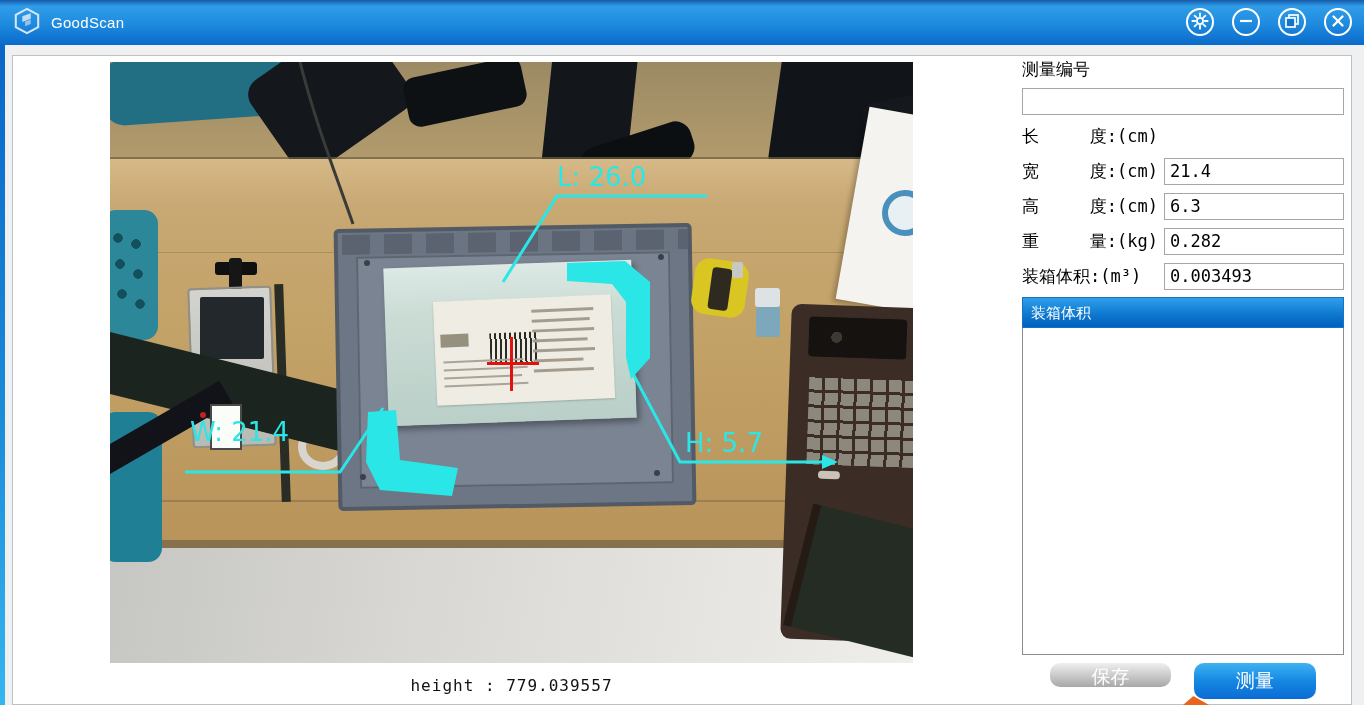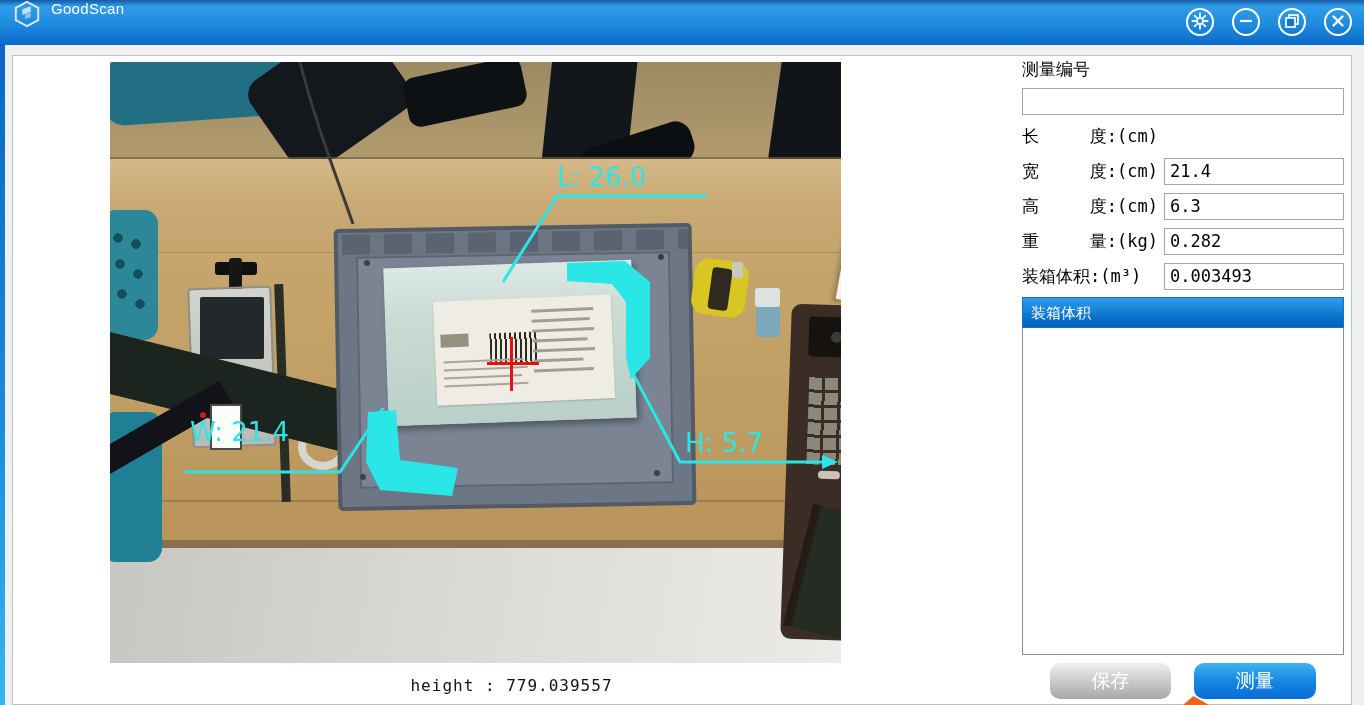--- a/index.html
+++ b/index.html
@@ -3,56 +3,56 @@
 <meta charset="utf-8">
 <style>
   html,body{margin:0;padding:0}
   body{width:1364px;height:705px;position:relative;overflow:hidden;background:#eef0f1;
        font-family:"Liberation Sans",sans-serif}
   .a{position:absolute}
 
   
   .titlebar{left:0;top:0;width:1364px;height:45px;
     background:linear-gradient(180deg,#1559a8 0%,#2f9de9 14%,#1d8ade 55%,#0b6acb 100%);
-    display:flex;}
+    display:flex;align-items:center}
   .logo{margin-left:13px}
   .apptitle{color:#fff;font-size:15px;margin-left:10px;letter-spacing:.3px}
   .ctrls{position:absolute;right:12px;top:8px;display:flex;gap:18px}
   .ctrl{width:28px;height:28px;border-radius:50%;border:2px solid #fff;box-sizing:border-box;
         background:transparent;display:flex;align-items:center;justify-content:center;padding:0}
 
   
   .left-strip{left:0;top:45px;width:5px;height:660px;
     background:linear-gradient(180deg,#0a66c6 0%,#1b8ad8 55%,#35b5f0 100%)}
   .main-panel{left:12px;top:55px;width:1340px;height:650px;background:#fff;
     border:1px solid #c0c0c0;box-sizing:border-box}
 
   
-  .photo{left:110px;top:62px;width:731px;height:601px;overflow:hidden;background:#6d28d9}
+  .photo{left:110px;top:62px;width:803px;height:601px;overflow:hidden;background:#6d28d9}
   .cyan-label{color:#2ae6e6;font-size:26px;font-family:"DejaVu Sans",sans-serif}
   .height-text{left:110px;top:676px;width:803px;text-align:center;color:#111;
     font-family:"DejaVu Sans Mono",monospace;font-size:16px;letter-spacing:1px}
 
   
   .rpanel{left:1022px;top:58px;width:322px;
     font-family:"DejaVu Sans Mono","DejaVu Sans",monospace;font-size:17px;color:#000}
   .fld-label{display:block;margin-bottom:7px}
   .id-input{width:100%;height:27px;border:1px solid #a6a6a6;box-sizing:border-box;
     font:inherit;padding:0 5px;background:#fff}
   .frow{display:flex;align-items:center;margin-top:7px;height:28px}
   .frow .lbl{width:142px;display:flex;justify-content:space-between;padding-right:6px;box-sizing:border-box}
   .frow input{flex:1;height:27px;border:1px solid #a6a6a6;box-sizing:border-box;
     font:inherit;padding:0 5px;background:#fff;min-width:0}
   .obj-header{margin-top:7px;height:31px;line-height:31px;padding-left:8px;color:#fff;font-size:15px;
     background:linear-gradient(180deg,#2f9fe8 0%,#0f79d0 55%,#0060bf 100%);
     border:1px solid #1673c4;box-sizing:border-box}
   .obj-list{height:327px;background:#fff;border:1px solid #8c8c8c;border-top:none;box-sizing:border-box}
   .btn{border:none;border-radius:10px;color:#fff;font-size:19px;
     font-family:"DejaVu Sans Mono","DejaVu Sans",monospace}
-  .btn-save{left:1050px;top:663px;width:121px;height:36px;
+  .btn-save{left:1050px;top:663px;width:121px;height:24px;
     background:linear-gradient(180deg,#efefef 0%,#cfcfcf 45%,#a8a8a8 100%)}
   .btn-measure{left:1194px;top:663px;width:122px;height:36px;
     background:linear-gradient(180deg,#3fb2f2 0%,#1587e2 50%,#0b6cd4 100%)}
   .cursor{left:1183px;top:696px;width:26px;height:9px;background:#e8651f;
     clip-path:polygon(0 100%,100% 100%,40% 0)}
 </style>
 </head>
 <body>
 
 <div class="a titlebar">

